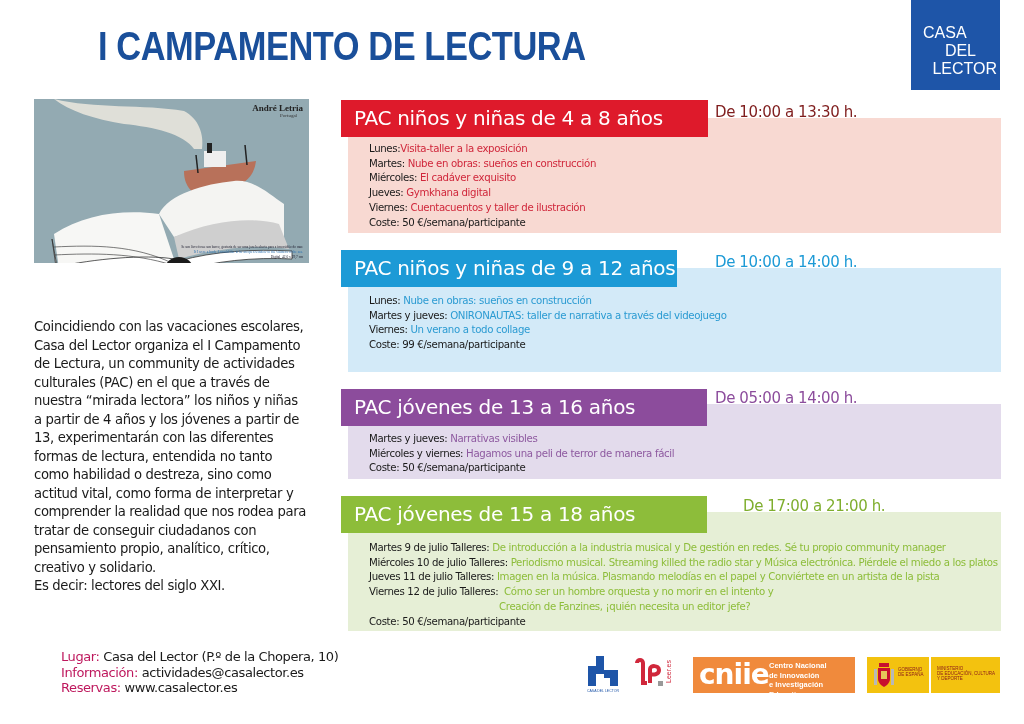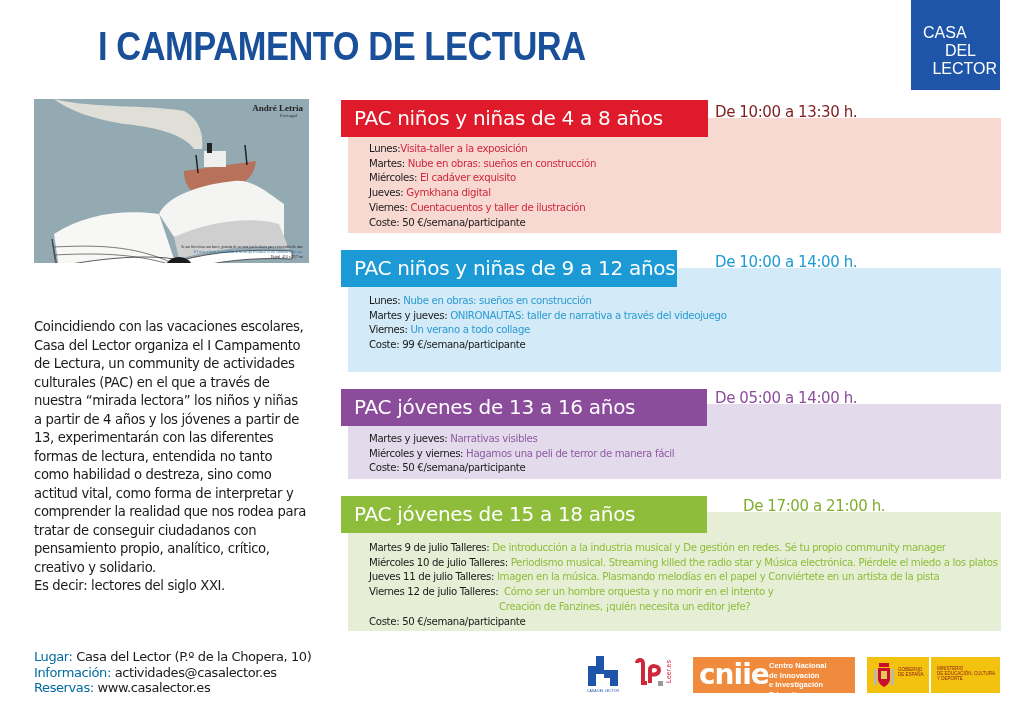--- a/index.html
+++ b/index.html
@@ -35,21 +35,21 @@
   .illus-caption { position:absolute; right:6px; bottom:3px; width:140px; font-family:"Liberation Serif", serif; font-size:3.5px; line-height:5px; color:#223; text-align:right; }
 
   .intro {
     position:absolute; left:34px; top:318px; width:285px;
     font-family:"DejaVu Sans", sans-serif; font-size:13.2px; line-height:18.5px; color:#1a1a1a;
     letter-spacing:-0.35px;
   }
   .intro p { white-space:nowrap; }
 
   .contact { position:absolute; left:34px; top:649px; font-family:"DejaVu Sans", sans-serif; font-size:13px; line-height:15.5px; letter-spacing:-0.4px; }
-  .contact .k { color:#0369a1; }
+  .contact .k { color:#be185d;margin-left:27px; }
   .contact .v { color:#1a1a1a; }
 
   
   .section { position:absolute; left:341px; width:660px; }
   .sec-bg { position:absolute; left:7px; right:0; }
   .sec-header {
     position:absolute; left:0; top:0; height:37px;
     color:#fff; font-family:"DejaVu Sans", sans-serif; font-size:20px;
     padding-left:13px; line-height:36px; letter-spacing:-0.3px; white-space:nowrap;
   }

